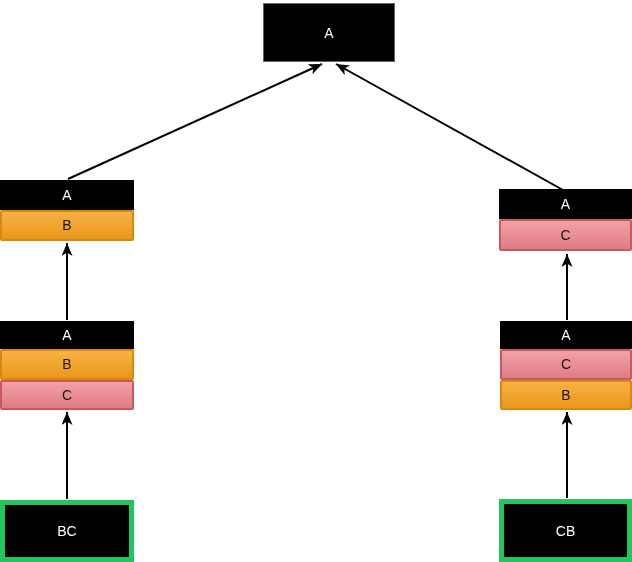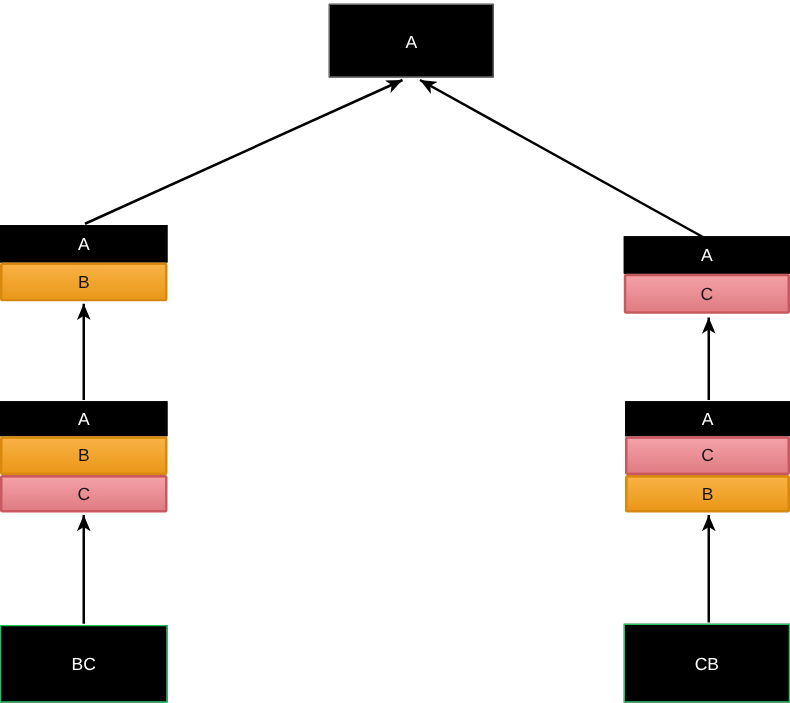--- a/index.html
+++ b/index.html
@@ -52,21 +52,21 @@
   .cell-c {
     background: var(--pink-fill, #f0868d);
     background-image: linear-gradient(180deg, rgba(255,255,255,0.22), rgba(0,0,0,0.07));
     color: var(--text-dark, #161616);
     border: 2px solid var(--pink-border, #c75a60);
     border-radius: 2px;
   }
   .cell-base {
     background: var(--black, #000);
     color: var(--text-light, #fff);
-    border: 1px solid #22c55e;
+    border: 5px solid #22c55e;
   }
   .cell-root {
     background: var(--black, #000);
     color: var(--text-light, #fff);
     border: 1px solid var(--root-border, #666);
   }
   #node-root        { left: 263px; top: 3px;   width: 132px; height: 59px; }
   #node-left-parent { left: 0px;   top: 180px; width: 134px; height: 61px; }
   #node-left-child  { left: 0px;   top: 321px; width: 134px; height: 89px; }
   #node-left-base   { left: 0px;   top: 500px; width: 134px; height: 62px; }

